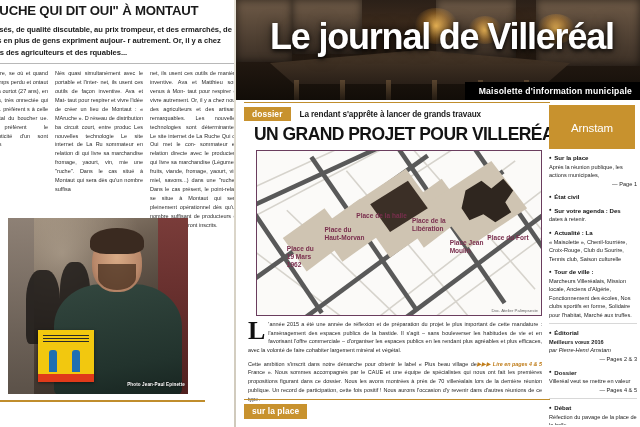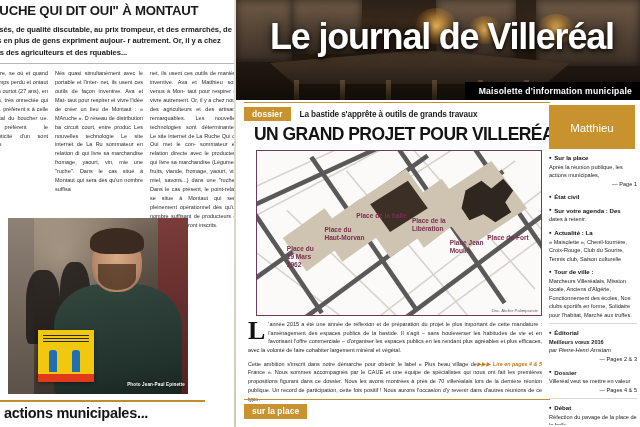--- a/index.html
+++ b/index.html
@@ -261,21 +261,20 @@
       <div class="ph-poster">
         <div class="pt"></div>
         <div class="f1"></div>
         <div class="f2"></div>
         <div class="base"></div>
       </div>
       <div class="ph-credit">Photo Jean-Paul Epinette</div>
     </div>
 
     <div class="lp-bottom-rule"></div>
-    <div class="lp-bottom-title">actions municipales...</div>
   </div>
 
   <div class="gutter"></div>
 
   <div class="right-page">
 
     <div class="masthead">
       <div class="mh-sky"></div>
       <div class="mh-bld" style="left:0; width:56px;"></div>
       <div class="mh-bld" style="left:56px; width:70px; height:54px;"></div>
@@ -291,26 +290,26 @@
       <div class="mh-pillar" style="left:196px;"></div>
       <div class="mh-pillar" style="left:242px;"></div>
       <div class="mh-pillar" style="left:288px;"></div>
       <div class="mh-title">Le journal de Villeréal</div>
       <div class="mh-sub">Maisolette d'information municipale</div>
     </div>
 
     <div class="dossier-rule"></div>
     <div class="dossier-bar">
       <span class="badge">dossier</span>
-      <span class="dossier-sub">La bastide s'apprête à outils de grands travaux</span>
+      <span class="dossier-sub">La rendant s'apprête à lancer de grands travaux</span>
     </div>
     <div class="dossier-head">UN GRAND PROJET POUR VILLERÉAL</div>
 
     <div class="num-box">
-      <div class="s">Matthieu</div>
+      <div class="s">Arnstam</div>
     </div>
 
     <div class="sommaire" id="sommaire">
         <div class="som-item"><span class="som-title">Sur la place</span><span class="som-body">Après la réunion publique, les actions municipales,</span><span class="som-page">— Page 1</span></div>
         <div class="som-item"><span class="som-title">État civil</span></div>
         <div class="som-item"><span class="som-title">Sur votre agenda : Des</span><span class="som-body">dates à retenir.</span></div>
         <div class="som-item"><span class="som-title">Actualité :  La</span><span class="som-body">« Maisolette », Chenil-fourrière, Croix-Rouge, Club du Sourire, Tennis club, Saison culturelle</span></div>
         <div class="som-item"><span class="som-title">Tour de ville :</span><span class="som-body">Marcheurs Villeréalais, Mission locale, Anciens d'Algérie, Fonctionnement des écoles, Nos clubs sportifs en forme, Solidaire pour l'habitat, Marché aux truffes.</span></div>
         <div class="som-sep"></div>
         <div class="som-item"><span class="som-title">Éditorial</span><span class="som-body som-bold">Meilleurs vœux 2016</span><span class="som-body som-italic">par Pierre-Henri Arnstam</span><span class="som-page">— Pages 2 &amp; 3</span></div>

